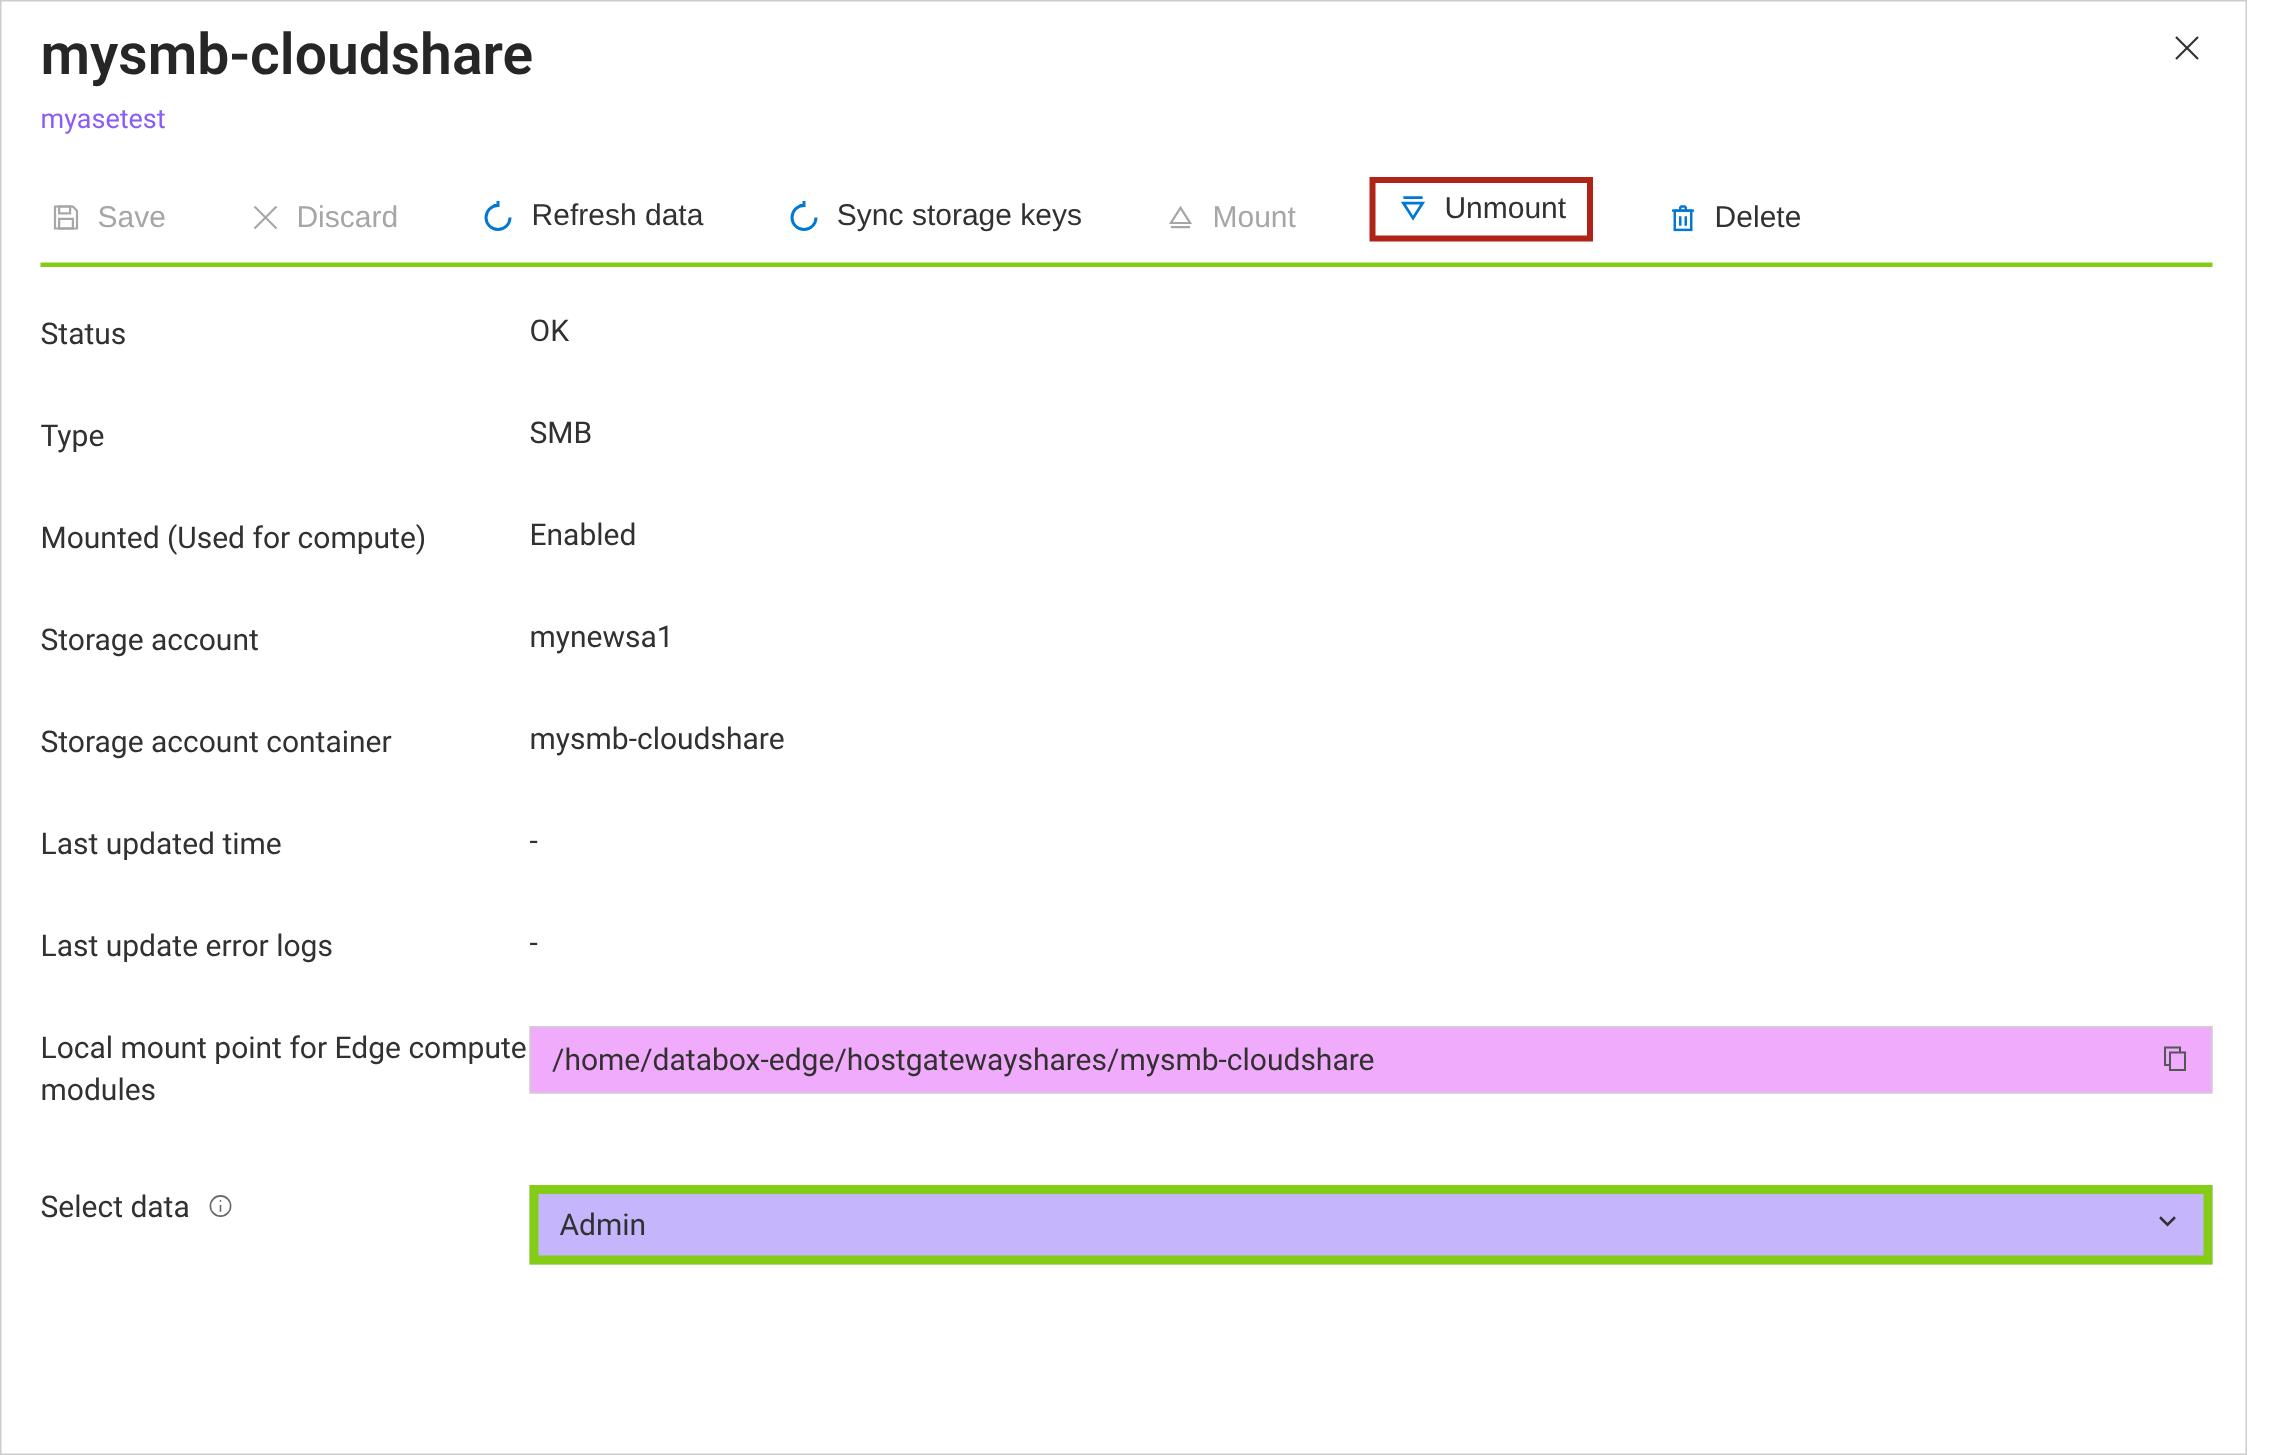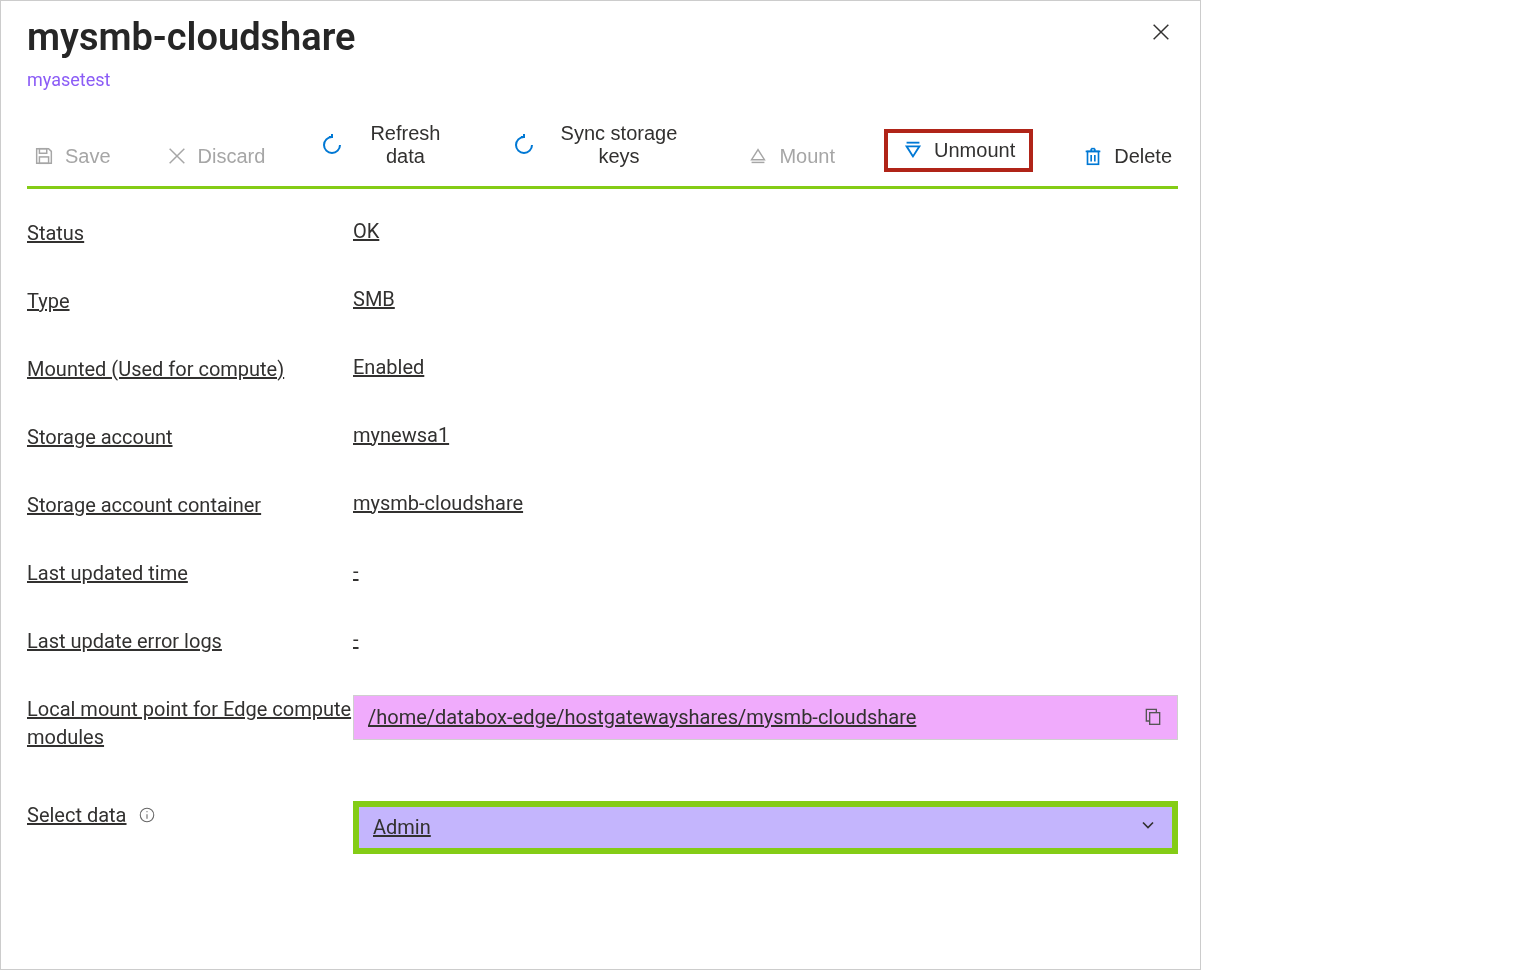--- a/index.html
+++ b/index.html
@@ -3,21 +3,21 @@
 <meta charset="utf-8">
 <style>
   * { box-sizing: border-box; }
   html, body {
     margin: 0; padding: 0;
     font-family: "Segoe UI", -apple-system, BlinkMacSystemFont, Roboto, "Helvetica Neue", Arial, sans-serif;
     background: #fff;
     color: #323130;
   }
   .panel {
-    width: 1201px;
+    width: 1498px;
     height: 970px;
     border: 1px solid #ccc;
     position: relative;
     padding: 14px 22px 0 26px;
   }
   .header {
     display: flex;
     align-items: flex-start;
     justify-content: space-between;
   }
@@ -70,21 +70,20 @@
   .toolbar .tbtn .icon svg { display: block; }
   .tbtn .icon.blue svg { stroke: #0078d4; }
   .tbtn .icon.grey svg { stroke: #a6a6a6; }
   .tbtn.highlight {
     border: 4px solid #b02418;
     padding: 6px 14px;
   }
 
   .content {
     margin-top: 30px;
-    text-decoration: underline;
   }
   .row {
     display: flex;
     align-items: flex-start;
     margin-bottom: 40px;
   }
   .row .label {
     width: 326px;
     flex: 0 0 326px;
     font-size: 20px;

